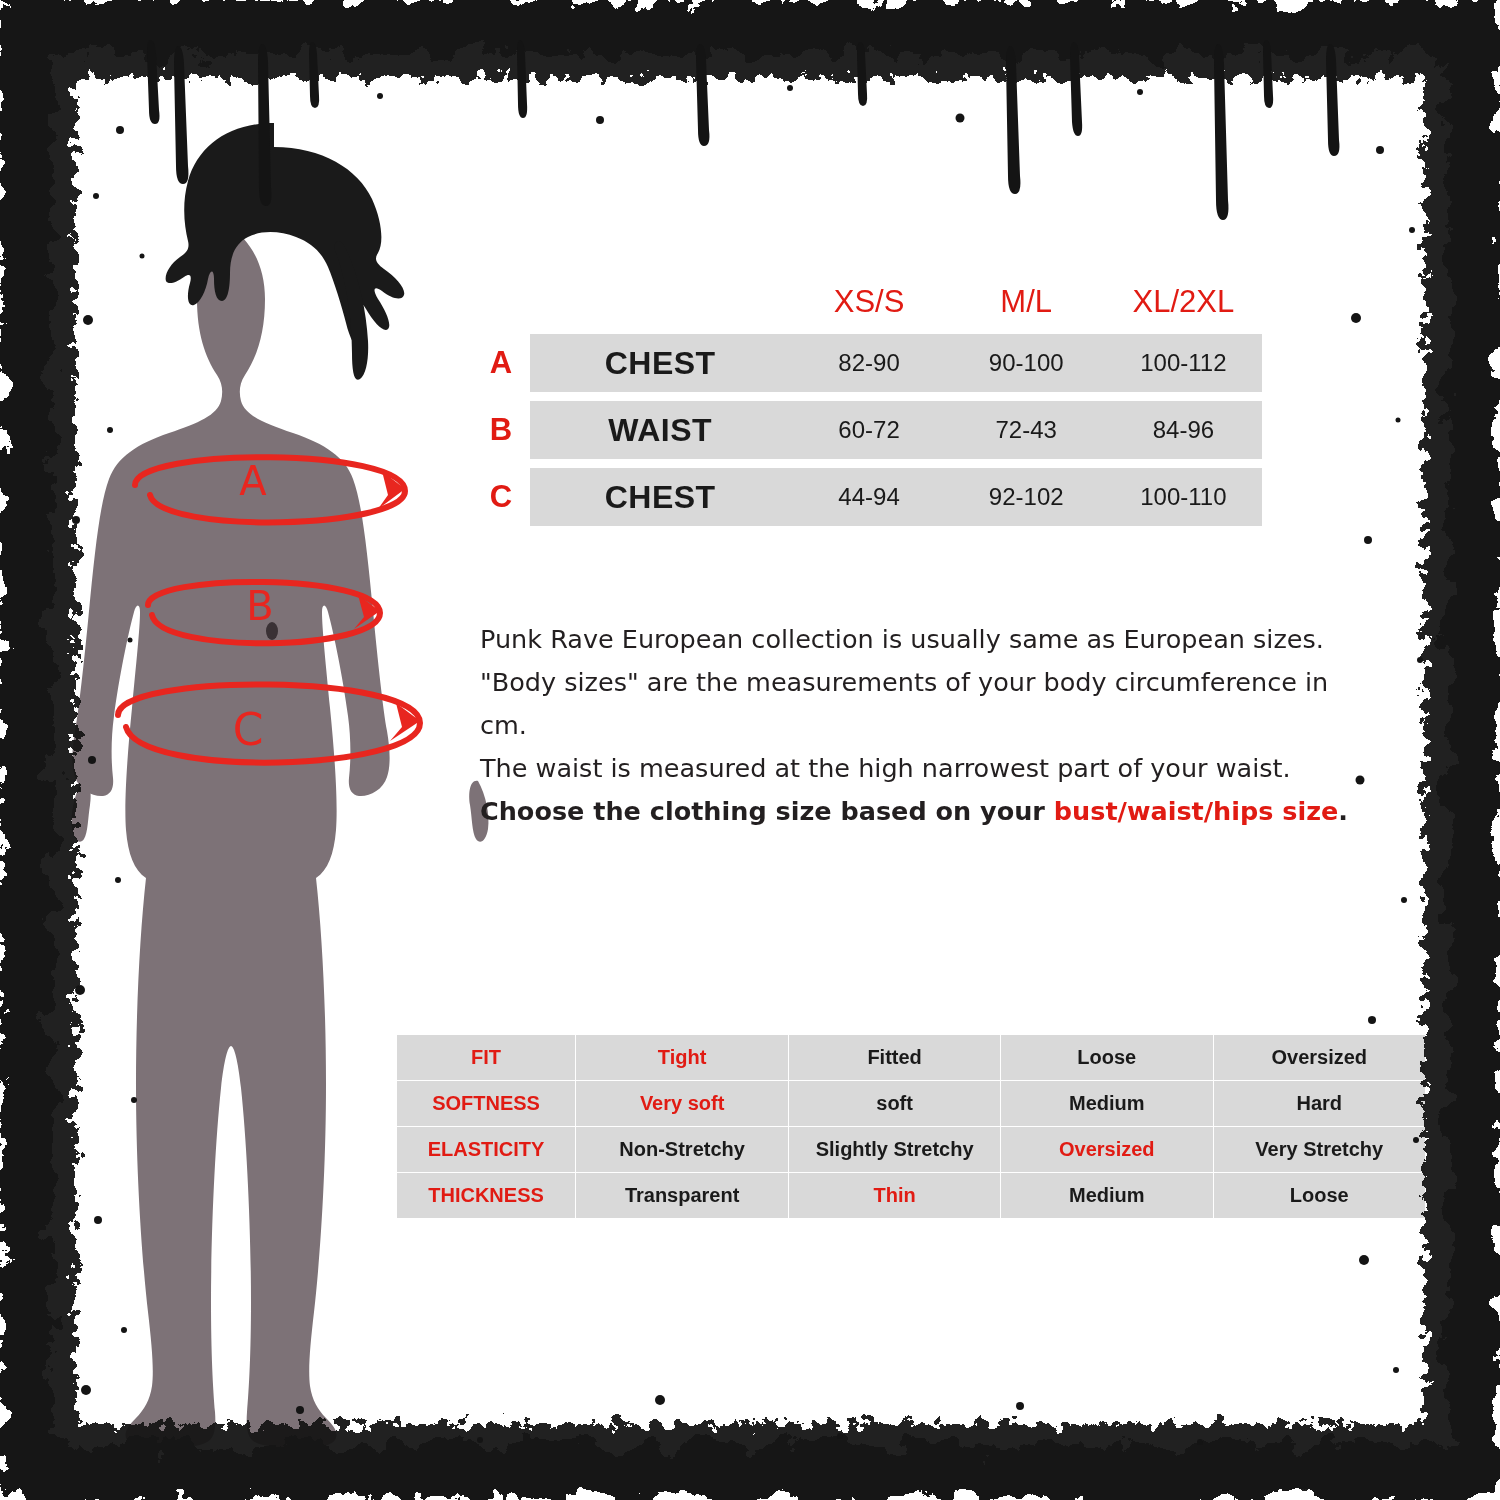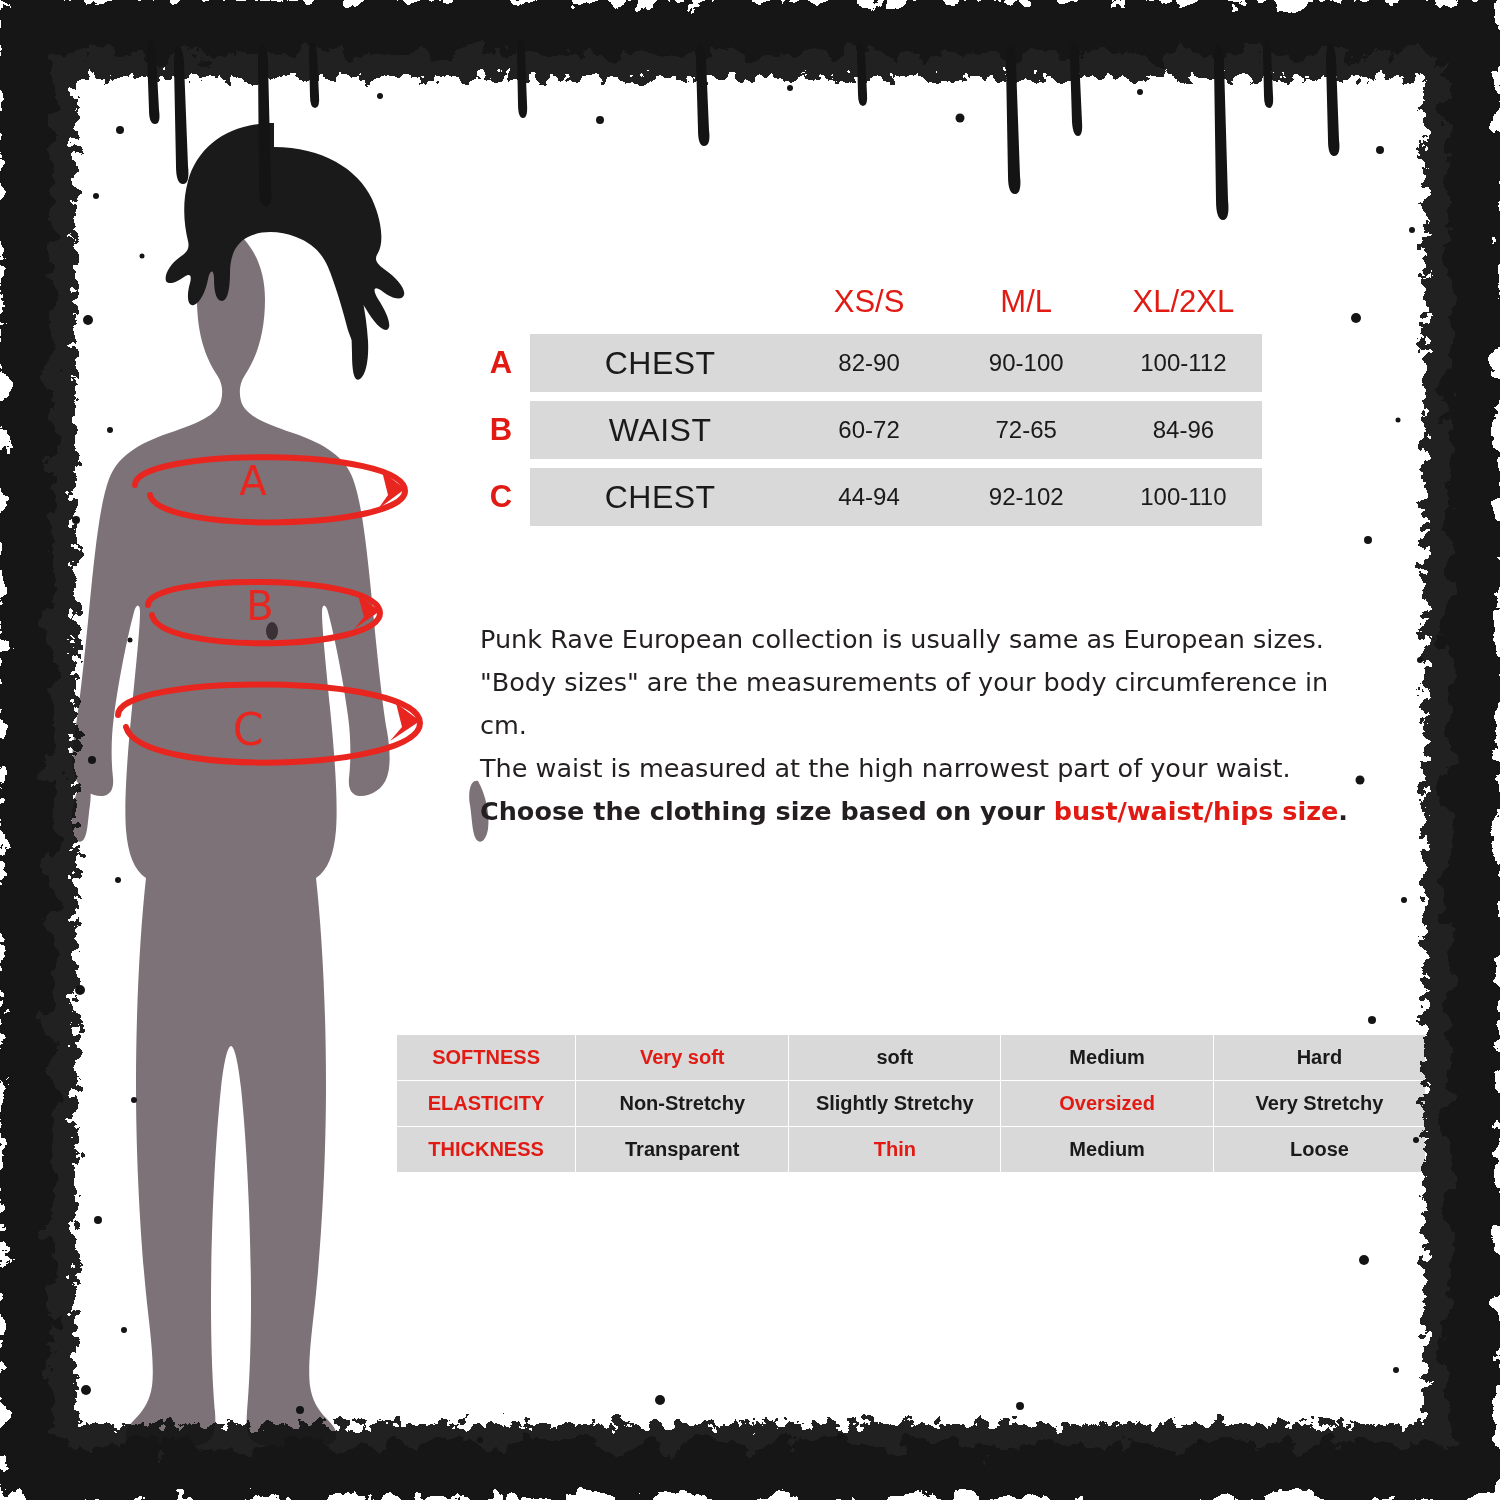--- a/index.html
+++ b/index.html
@@ -69,21 +69,21 @@
   }
   #size-table tbody td.letter {
     width: 56px;
     color: #e11b13;
     font-weight: bold;
     font-size: 31px;
     background: #ffffff;
   }
   #size-table tbody td.part {
     width: 252px;
-    font-weight: normal;
+    font-weight: bold;
     font-size: 32px;
     letter-spacing: .5px;
     margin-left: 32px;
   }
   #size-table tbody td.val {
     width: 152px;
     font-weight: normal;
     font-size: 24px;
   }
   #size-table thead th.sp1 { width: 56px; }
@@ -265,21 +265,21 @@
         <td class="letter">A</td>
         <td class="part">CHEST</td>
         <td class="val">82-90</td>
         <td class="val">90-100</td>
         <td class="val">100-112</td>
       </tr>
       <tr>
         <td class="letter">B</td>
         <td class="part">WAIST</td>
         <td class="val">60-72</td>
-        <td class="val">72-65</td>
+        <td class="val">72-43</td>
         <td class="val">84-96</td>
       </tr>
       <tr>
         <td class="letter">C</td>
         <td class="part">CHEST</td>
         <td class="val">44-94</td>
         <td class="val">92-102</td>
         <td class="val">100-110</td>
       </tr>
     </tbody>
@@ -287,20 +287,27 @@
 
   <div id="notes">
     <div>Punk Rave European collection is usually same as European sizes.</div>
     <div>"Body sizes" are the measurements of your body circumference in cm.</div>
     <div>The waist is measured at the high narrowest part of your waist.</div>
     <div><span class="bold">Choose the clothing size based on your </span><span class="red">bust/waist/hips size</span><span class="bold">.</span></div>
   </div>
 
   <table id="prop-table">
     <tbody>
+      <tr>
+        <td class="rowhead">FIT</td>
+        <td class="opt hl">Tight</td>
+        <td class="opt">Fitted</td>
+        <td class="opt">Loose</td>
+        <td class="opt">Oversized</td>
+      </tr>
       <tr>
         <td class="rowhead">SOFTNESS</td>
         <td class="opt hl">Very soft</td>
         <td class="opt">soft</td>
         <td class="opt">Medium</td>
         <td class="opt">Hard</td>
       </tr>
       <tr>
         <td class="rowhead">ELASTICITY</td>
         <td class="opt">Non-Stretchy</td>

